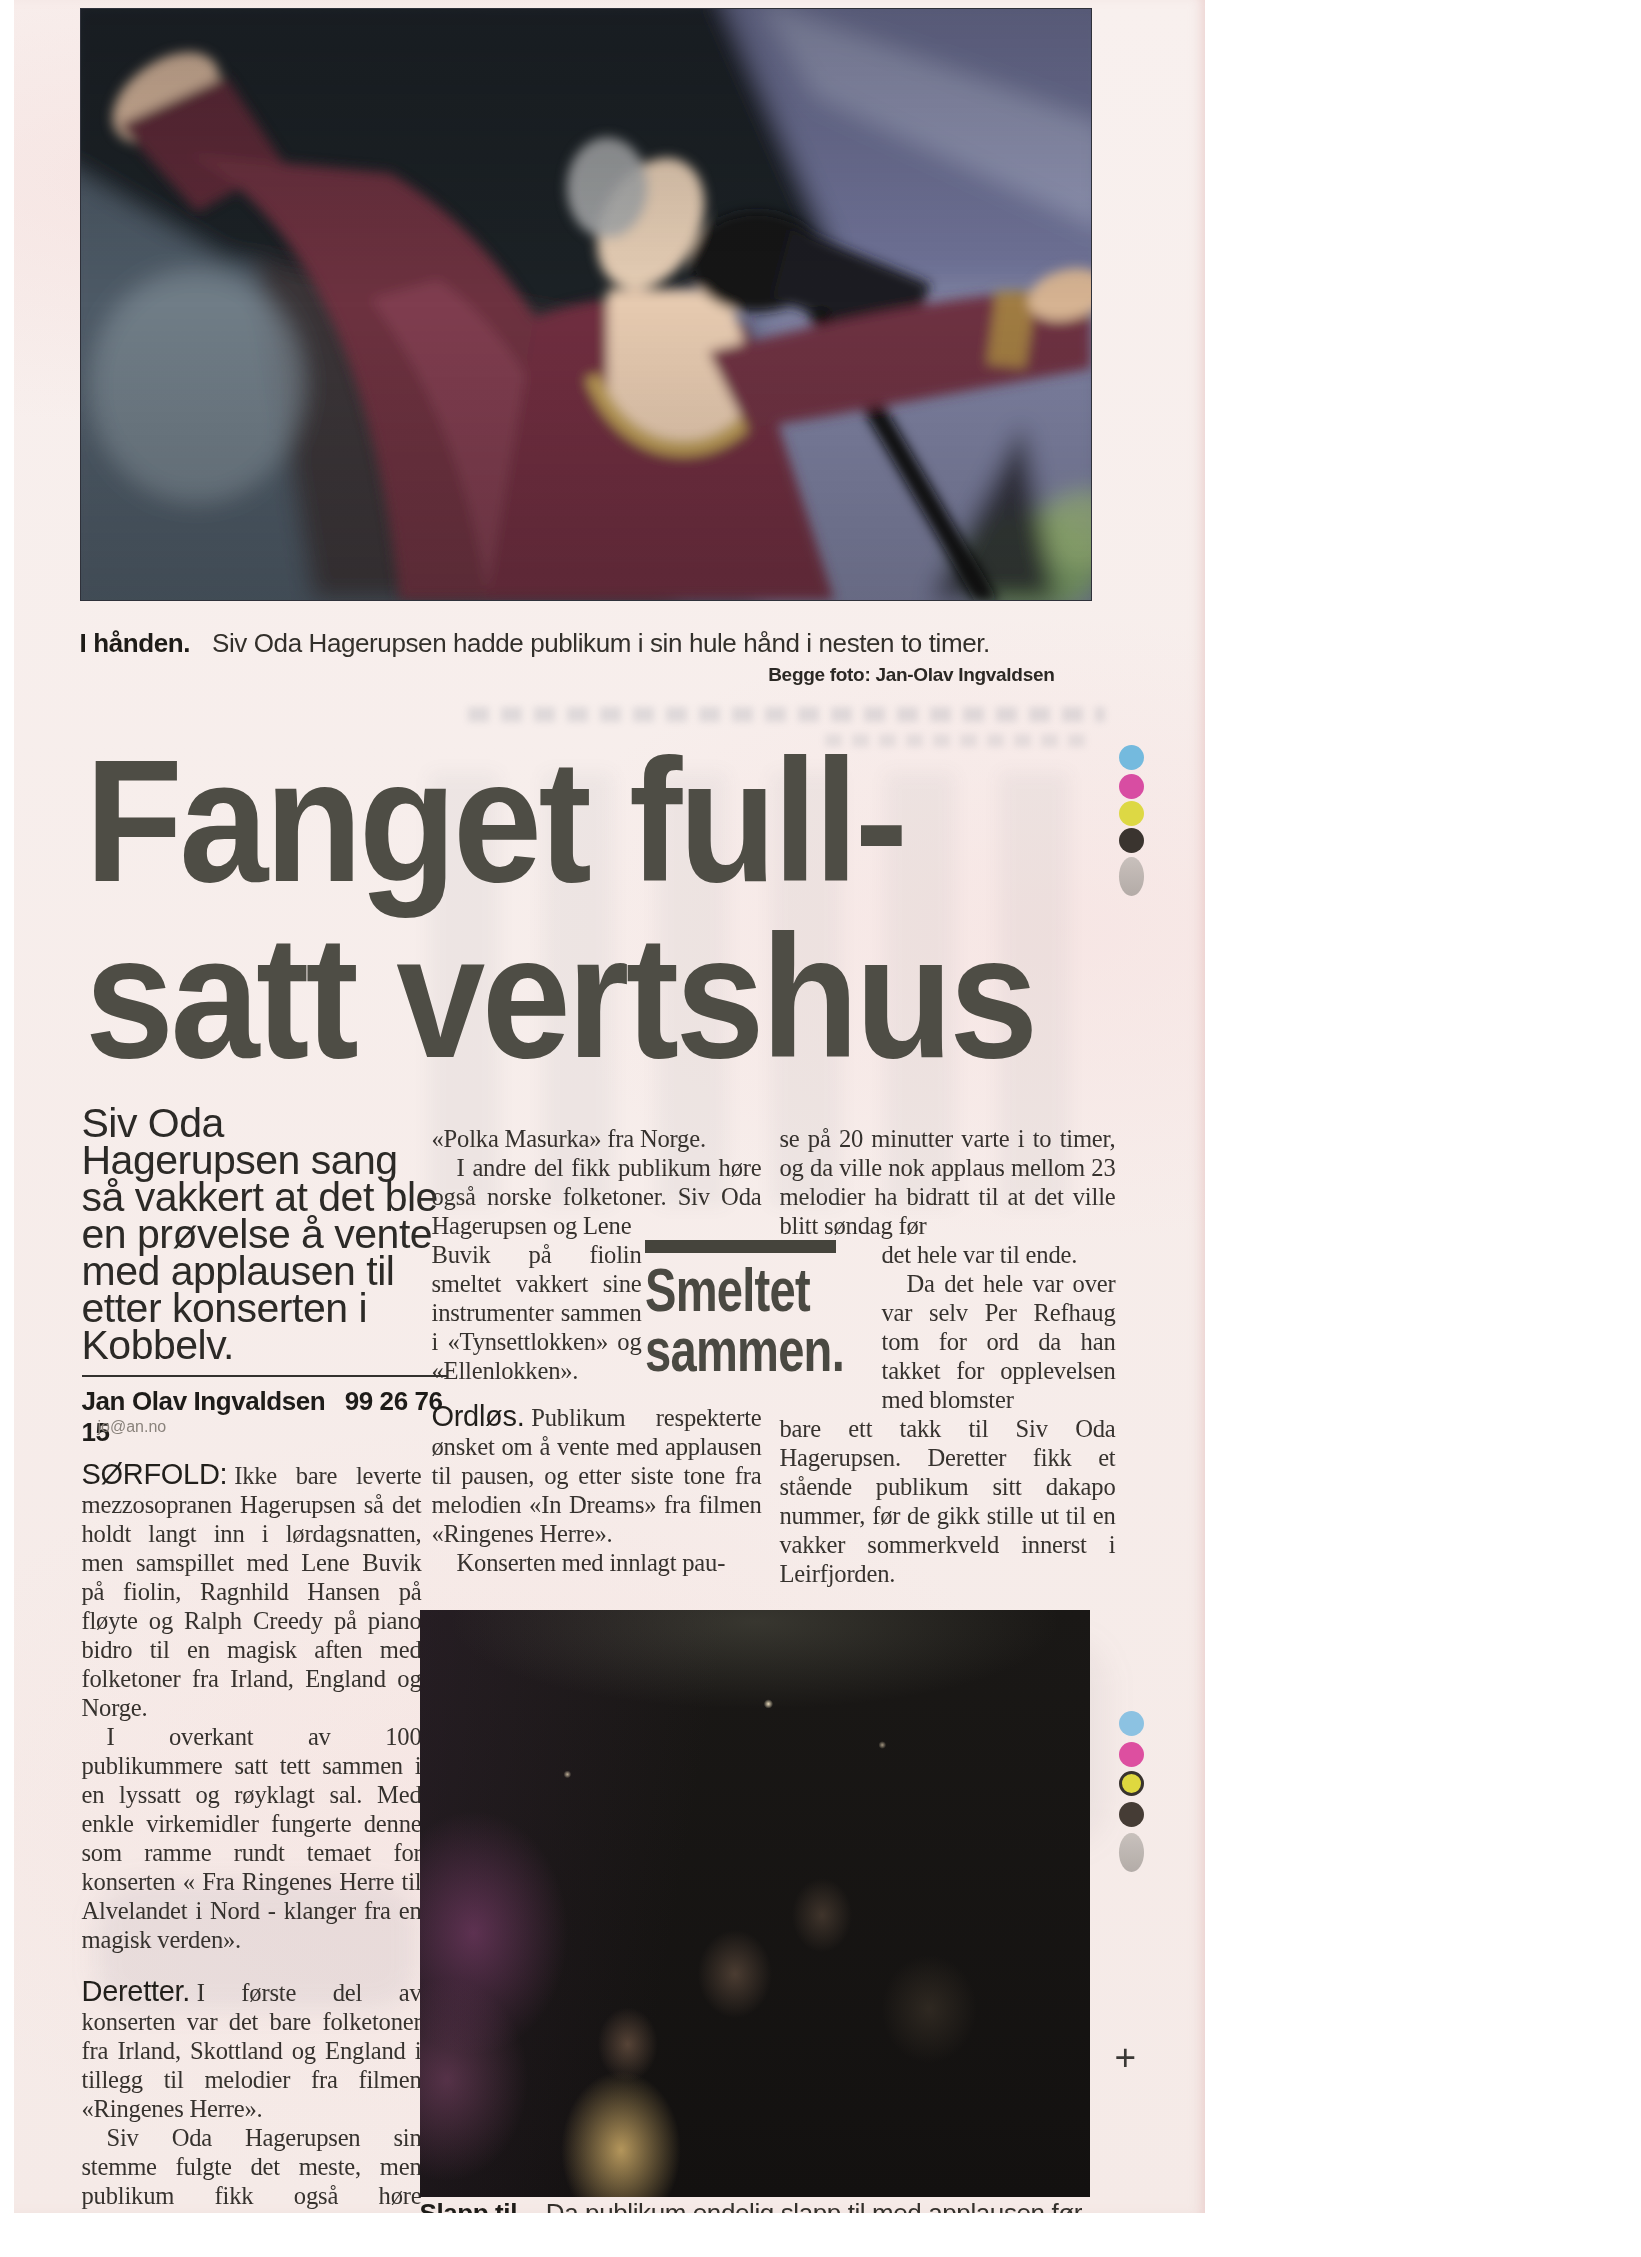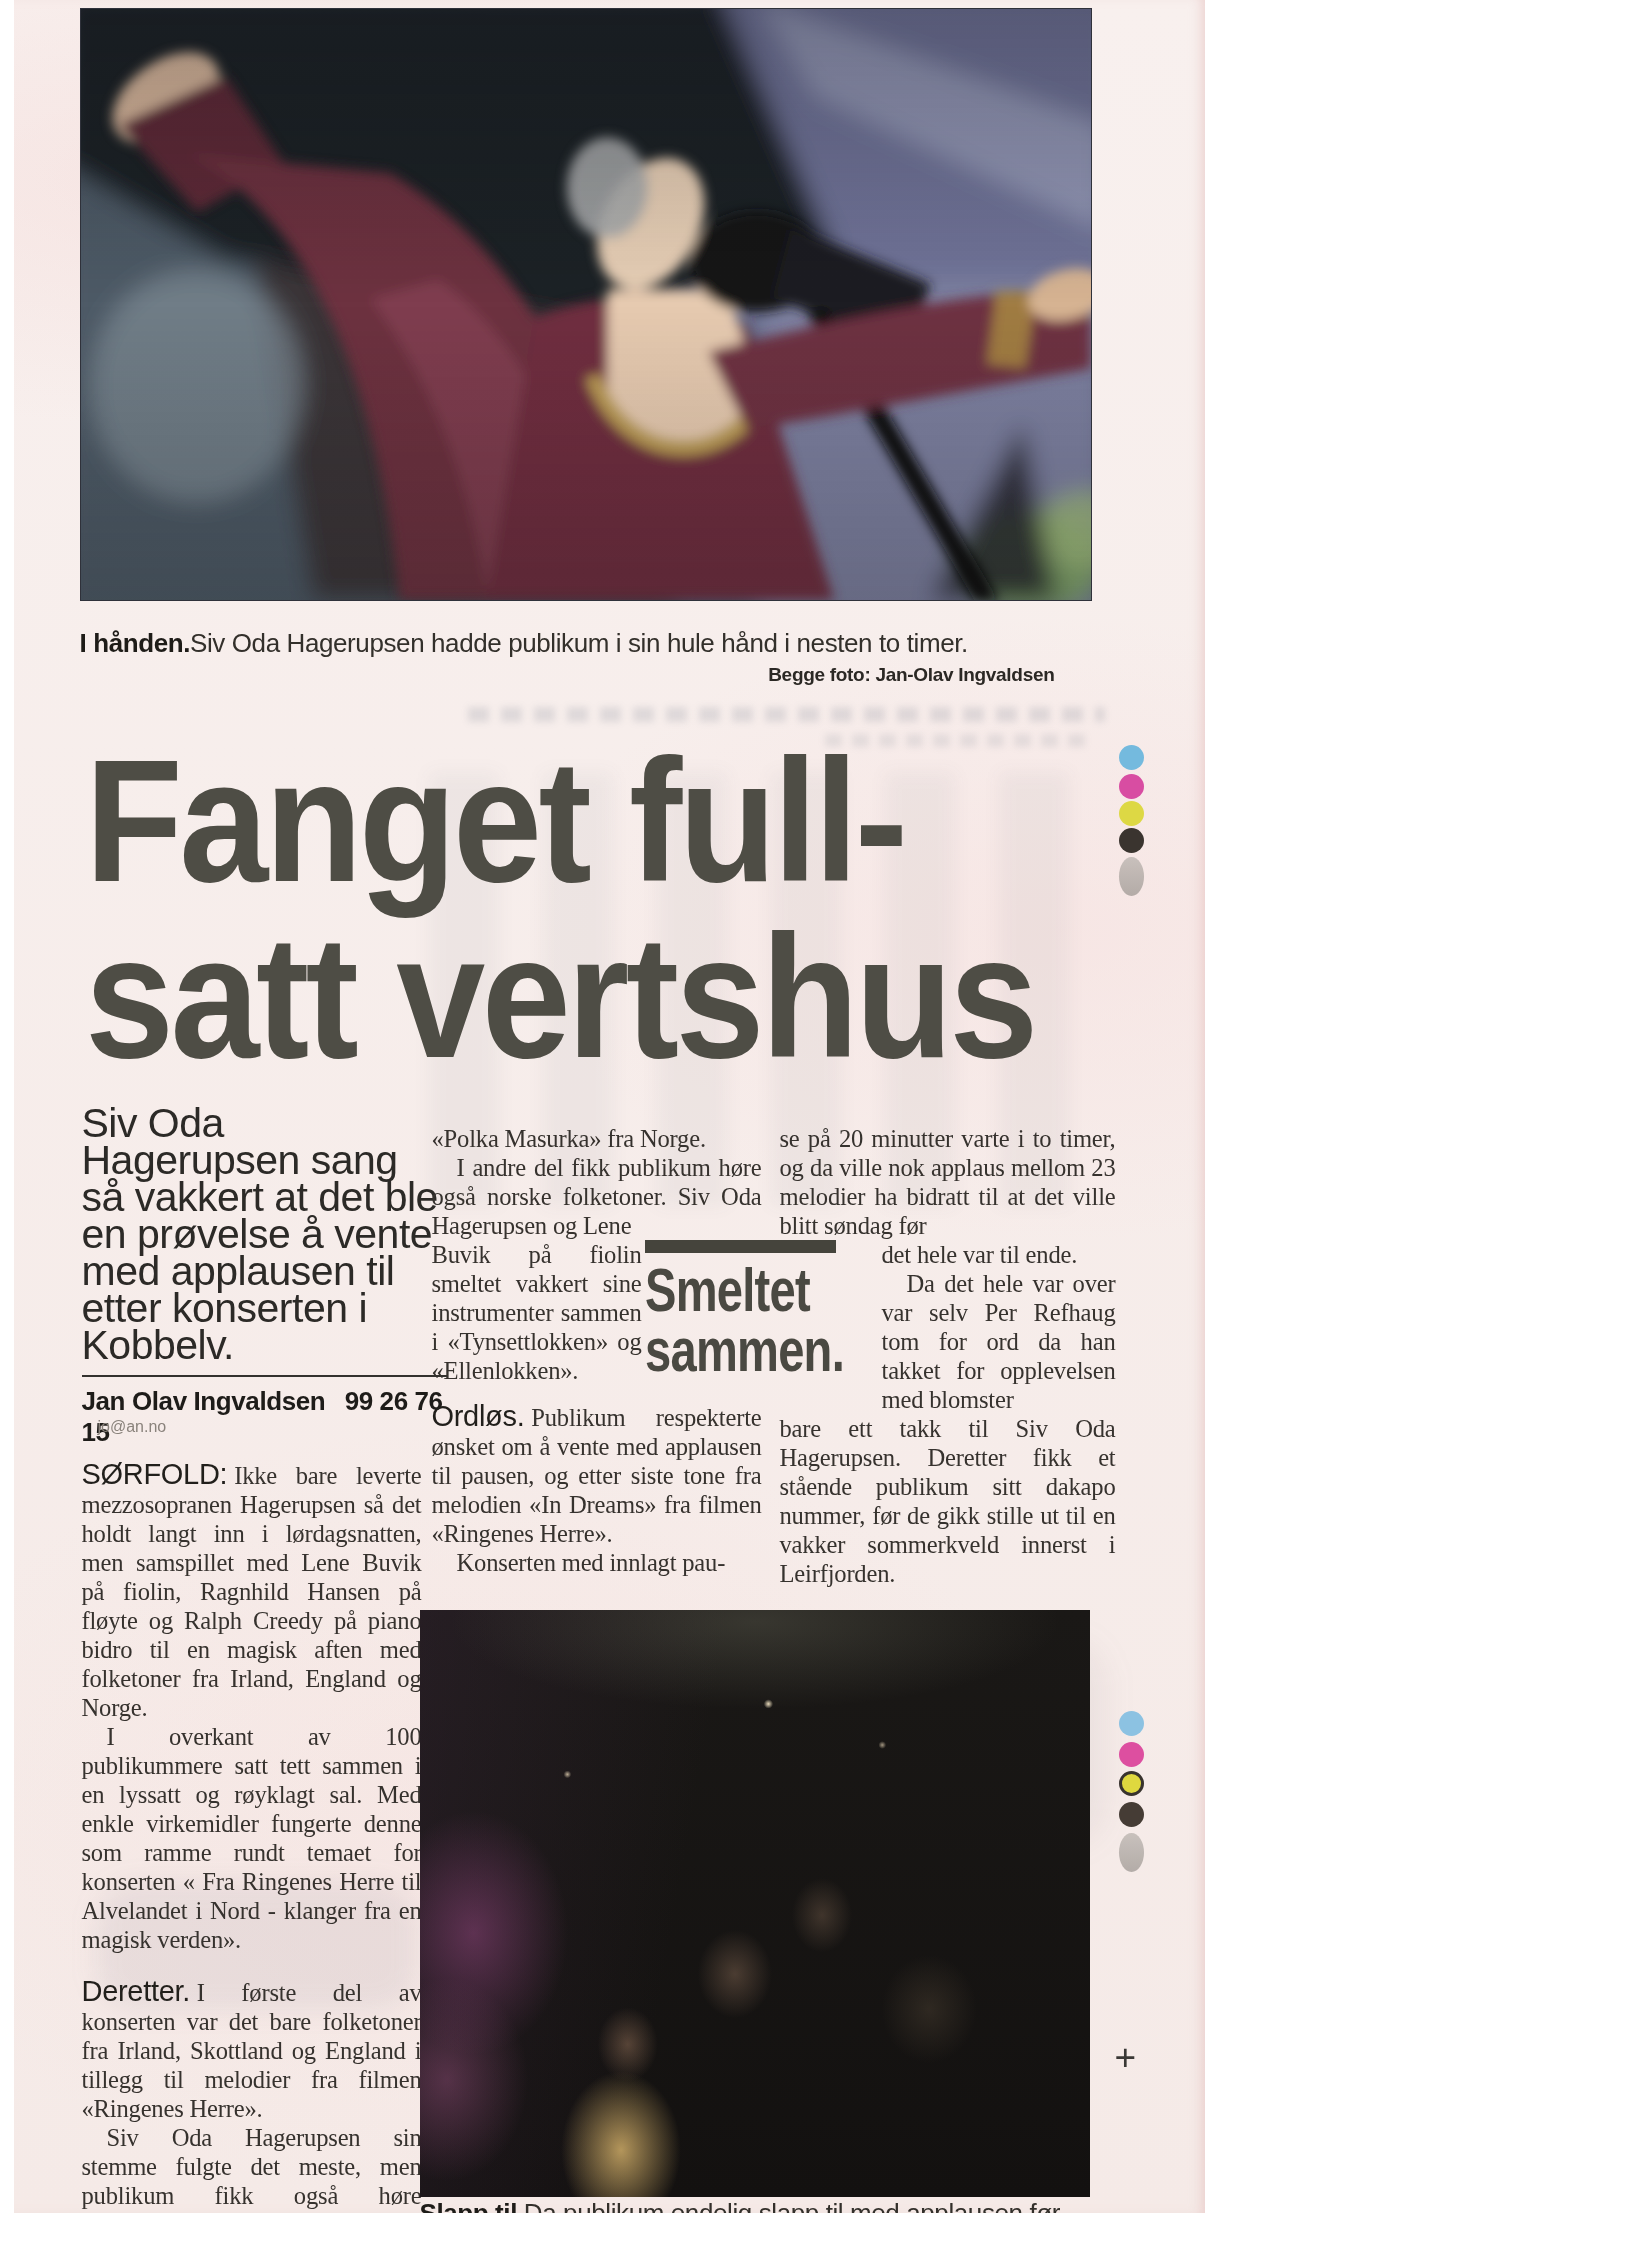--- a/index.html
+++ b/index.html
@@ -14,21 +14,21 @@
     box-shadow:inset -9.7px 0 13.5px -7.7px rgba(228,186,184,.65);}
   .abs{position:absolute;}
 
   
   .photo1{left:66px;top:7.7px;width:1010px;height:591px;border:1px solid rgba(25,25,25,.65);
           overflow:hidden;background:#59607a;}
   .photo1 svg{display:block;width:100%;height:100%;}
 
   
   .cap{font-size:26px;line-height:31px;letter-spacing:-0.4px;color:#33302b;}
-  .cap .cap-lead{font-weight:bold;color:#1e1c18;margin-right:0;}
+  .cap .cap-lead{font-weight:bold;color:#1e1c18;margin-right:22px;}
   .cap1{left:66px;top:628px;width:975px;}
   .credit{left:579px;top:664px;width:462px;text-align:right;font-weight:bold;font-size:19px;
           letter-spacing:-0.3px;color:#2b2824;}
   .cap2{left:406px;top:2198px;width:676px;}
 
   
   .ghost{filter:blur(3.9px);opacity:.55;pointer-events:none;}
   .ghost-strip1{left:454px;top:707px;width:637px;height:15.4px;
     background:repeating-linear-gradient(90deg, rgba(100,110,128,.30) 0 21px, transparent 21px 33px);}
   .ghost-strip2{left:811px;top:734px;width:261px;height:12.6px;

